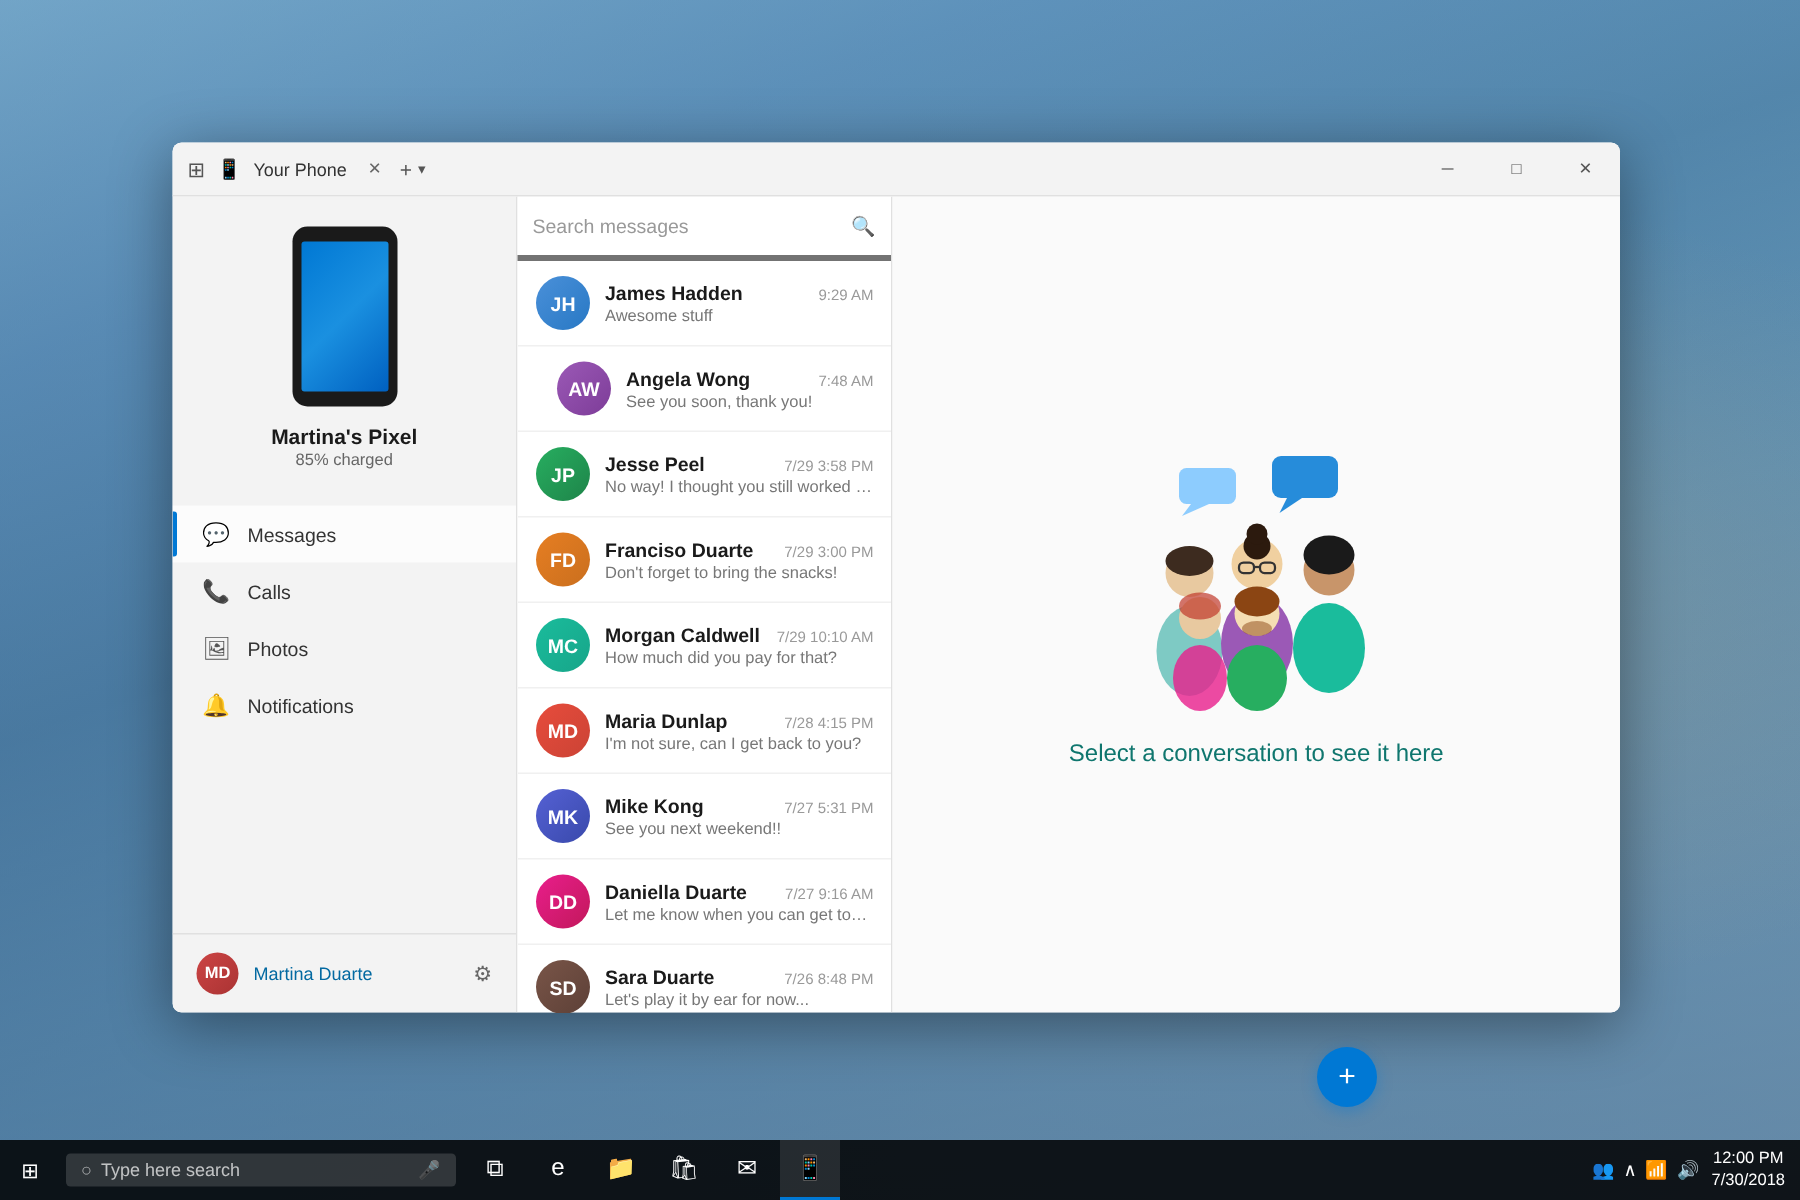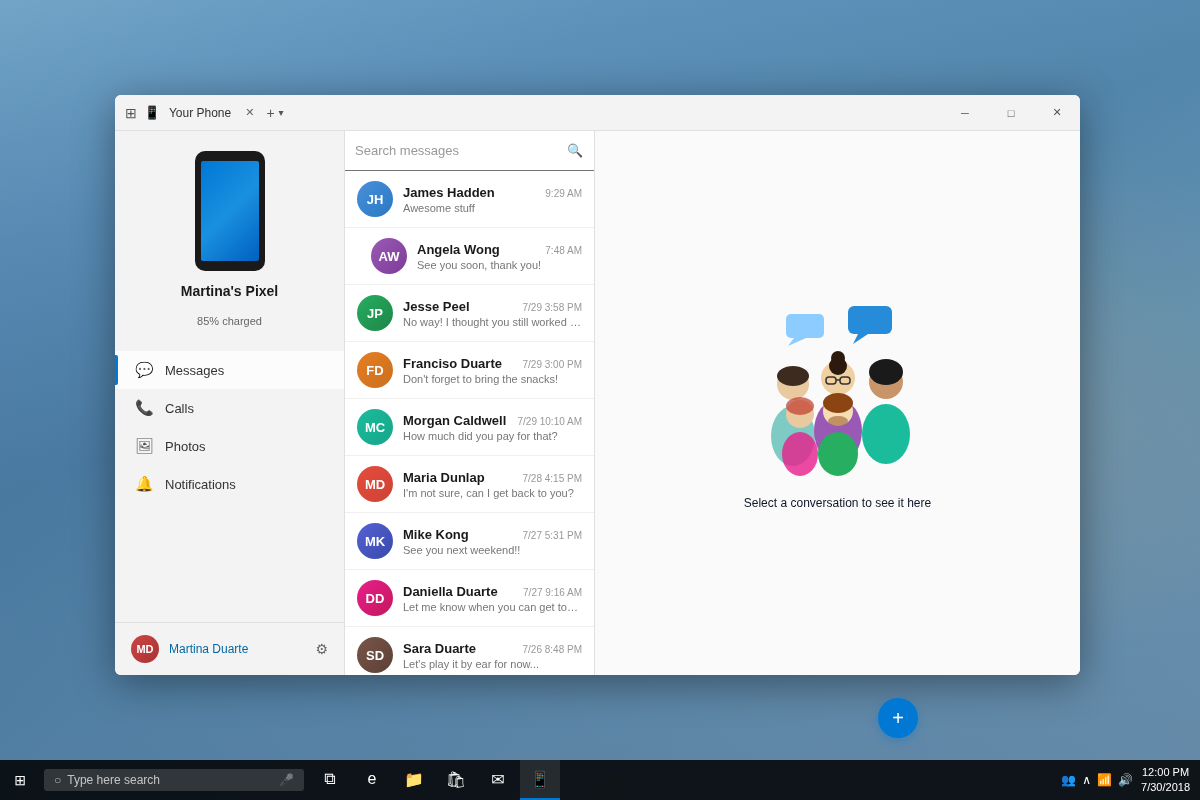--- a/index.html
+++ b/index.html
@@ -219,21 +219,21 @@
     }
     .phone-name {
       font-size: 14px;
       font-weight: 700;
       color: #1a1a1a;
       text-align: center;
     }
     .phone-battery {
       font-size: 11px;
       color: #666;
-      margin-top: 16px;
+      margin-top: 2px;
       text-align: center;
     }
     .sidebar-nav {
       display: flex;
       flex-direction: column;
       padding: 8px 0;
     }
     .nav-item {
       display: flex;
       align-items: center;
@@ -298,21 +298,21 @@
     .messages-panel {
       width: 250px;
       border-right: 1px solid #e0e0e0;
       display: flex;
       flex-direction: column;
       background: #fff;
       flex-shrink: 0;
     }
     .messages-search {
       padding: 12px 10px;
-      border-bottom: 1px solid #737373;
+      border-bottom: 4px solid #737373;
       display: flex;
       align-items: flex-start;
       gap: 8px;
     }
     .search-input {
       flex: 1;
       border: none;
       outline: none;
       font-size: 13px;
       color: #333;
@@ -404,22 +404,22 @@
       align-items: center;
       justify-content: center;
       background: #fafafa;
     }
     .illustration {
       width: 200px;
       height: 180px;
       margin-bottom: 20px;
     }
     .select-text {
-      font-size: 12px;
-      color: #0f172a;
+      font-size: 16px;
+      color: #0f766e;
       font-weight: 400;
     }
 
     
     .av-blue { background: linear-gradient(135deg, #4a90d9, #2878c4); }
     .av-purple { background: linear-gradient(135deg, #9b59b6, #7d3c98); margin-left: 14px; }
     .av-green { background: linear-gradient(135deg, #27ae60, #1e8449); }
     .av-orange { background: linear-gradient(135deg, #e67e22, #ca6f1e); }
     .av-teal { background: linear-gradient(135deg, #1abc9c, #17a589); }
     .av-red { background: linear-gradient(135deg, #e74c3c, #cb4335); }

